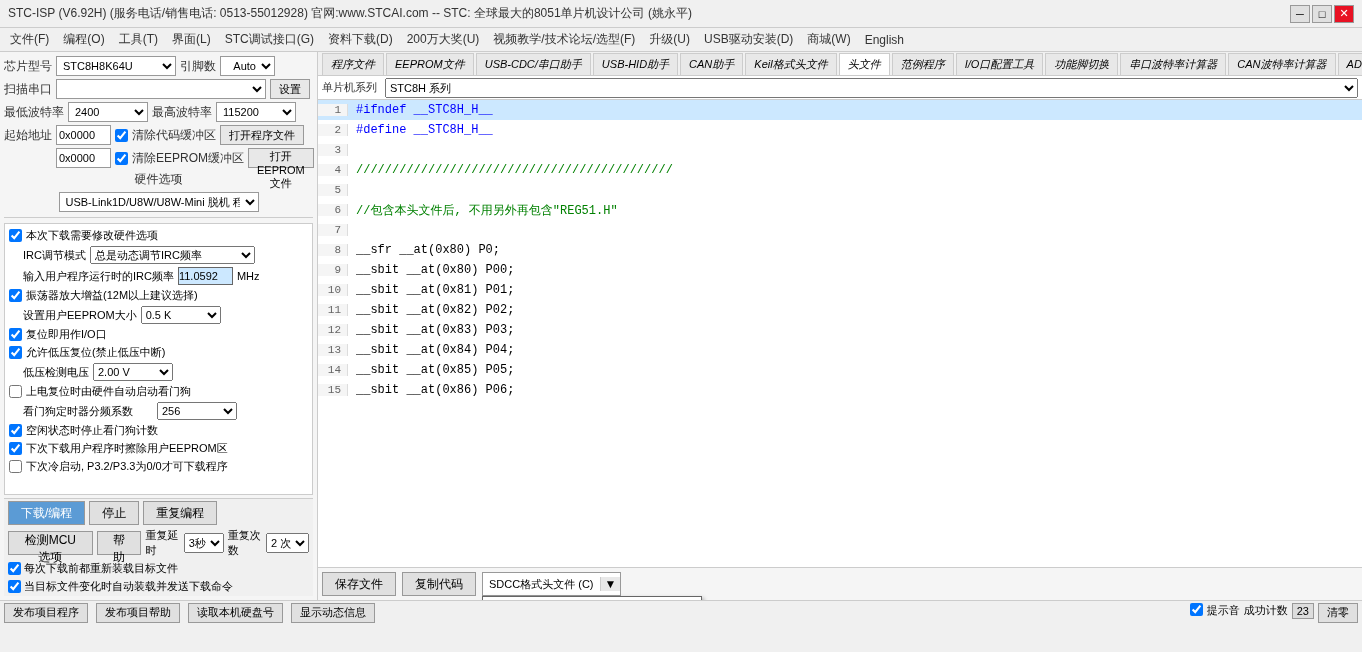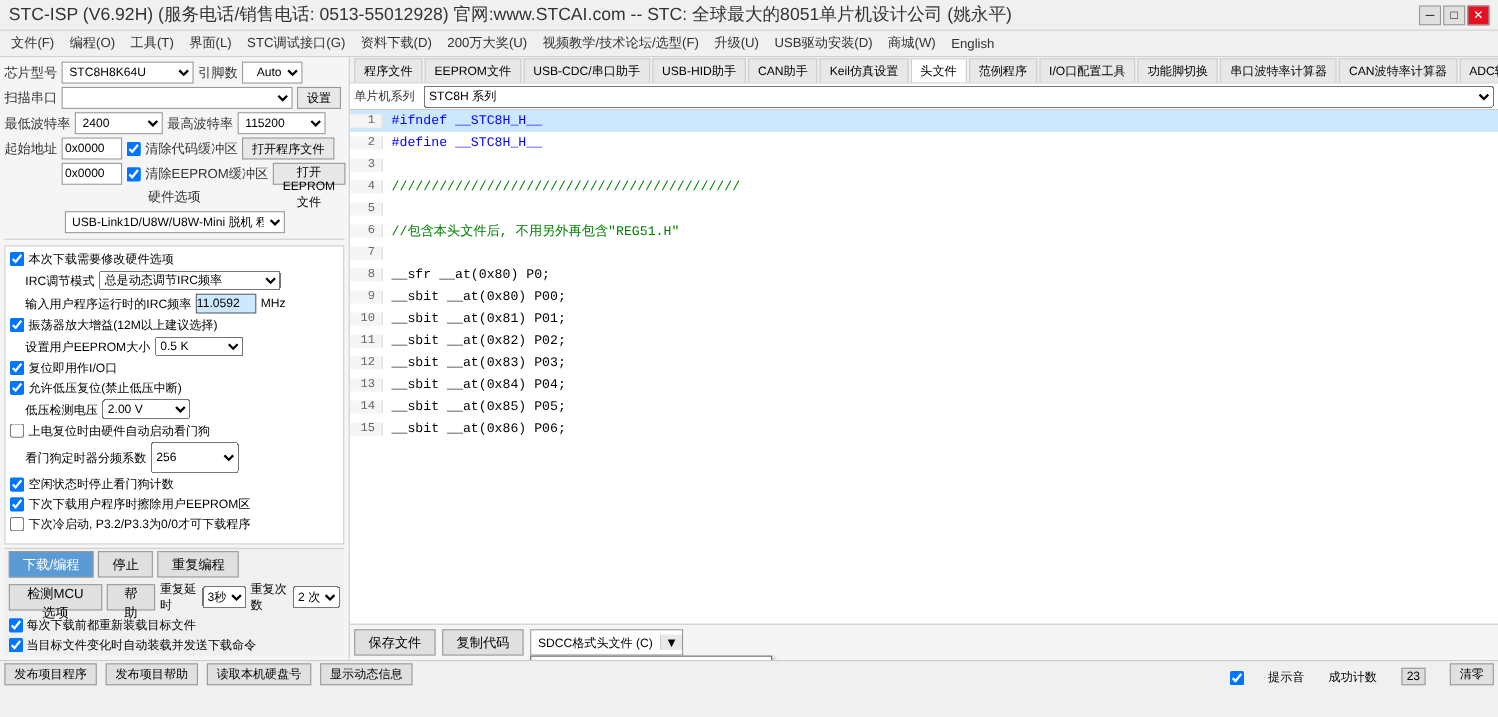--- a/index.html
+++ b/index.html
@@ -13,21 +13,21 @@
     }
     .title-bar {
       background: #f0f0f0;
       display: flex;
       align-items: center;
       justify-content: space-between;
       padding: 4px 8px;
       height: 28px;
       border-bottom: 1px solid #ccc;
     }
-    .title-text { font-size: 16px; color: #333; }
+    .title-text { font-size: 12px; color: #333; }
     .title-controls { display: flex; gap: 2px; }
     .title-btn {
       width: 20px; height: 18px;
       border: 1px solid #999;
       background: #e0e0e0;
       cursor: pointer;
       font-size: 11px;
       display: flex; align-items: center; justify-content: center;
     }
     .title-btn.close { background: #e81123; color: white; }
@@ -101,21 +101,21 @@
       flex: 1;
       overflow-y: auto;
       padding: 4px;
     }
     .option-row { display: flex; align-items: center; gap: 4px; margin-bottom: 3px; }
     .option-label { font-size: 11px; }
     .irc-select { width: 165px; height: 18px; font-size: 11px; }
     .irc-freq { width: 55px; height: 18px; background: #cce8ff; border: 1px solid #666; font-size: 11px; }
     .eeprom-select { width: 80px; height: 18px; font-size: 11px; }
     .voltage-select { width: 80px; height: 18px; font-size: 11px; }
-    .watchdog-select { width: 80px; height: 28px; font-size: 11px; }
+    .watchdog-select { width: 80px; height: 18px; font-size: 11px; margin-left: 20px; }
     
     .bottom-bar {
       background: #f0f0f0;
       border-top: 1px solid #ccc;
       padding: 2px 4px;
       display: flex;
       flex-direction: column;
       gap: 3px;
     }
     .btn-row { display: flex; gap: 4px; align-items: center; }
@@ -141,20 +141,21 @@
     }
     
     .tab-bar {
       display: flex;
       background: #f0f0f0;
       border-bottom: 1px solid #ccc;
       height: 24px;
       align-items: flex-end;
       padding-left: 4px;
       overflow: hidden;
+      font-style: italic;
     }
     .tab {
       padding: 3px 8px;
       border: 1px solid #ccc;
       border-bottom: none;
       background: #e8e8e8;
       cursor: pointer;
       font-size: 11px;
       margin-right: 2px;
       white-space: nowrap;
@@ -255,22 +256,22 @@
       height: 20px;
       padding: 0 8px;
       font-size: 11px;
       border: 1px solid #999;
       background: #e0e0e0;
       cursor: pointer;
     }
     .status-right {
       margin-left: auto;
       display: flex;
-      align-items: flex-end;
-      gap: 22px;
+      align-items: flex-start;
+      gap: 4px;
     }
     .status-text { font-size: 11px; }
     .count-badge {
       background: #ddd;
       border: 1px solid #999;
       padding: 1px 4px;
       font-size: 11px;
     }
     input[type=checkbox] { width: 13px; height: 13px; }
   </style>
@@ -466,21 +467,21 @@
   </div>
 
   <div class="right-panel">
 
     <div class="tab-bar">
     <div class="tab">程序文件</div>
         <div class="tab">EEPROM文件</div>
         <div class="tab">USB-CDC/串口助手</div>
         <div class="tab">USB-HID助手</div>
         <div class="tab">CAN助手</div>
-        <div class="tab">Keil仿真设置</div>
+        <div class="tab">Keil格式头文件</div>
         <div class="tab active">头文件</div>
         <div class="tab">范例程序</div>
         <div class="tab">I/O口配置工具</div>
         <div class="tab">功能脚切换</div>
         <div class="tab">串口波特率计算器</div>
         <div class="tab">CAN波特率计算器</div>
         <div class="tab">ADC转换速度 ◄</div>
       </div>
 
     <div class="series-bar">

